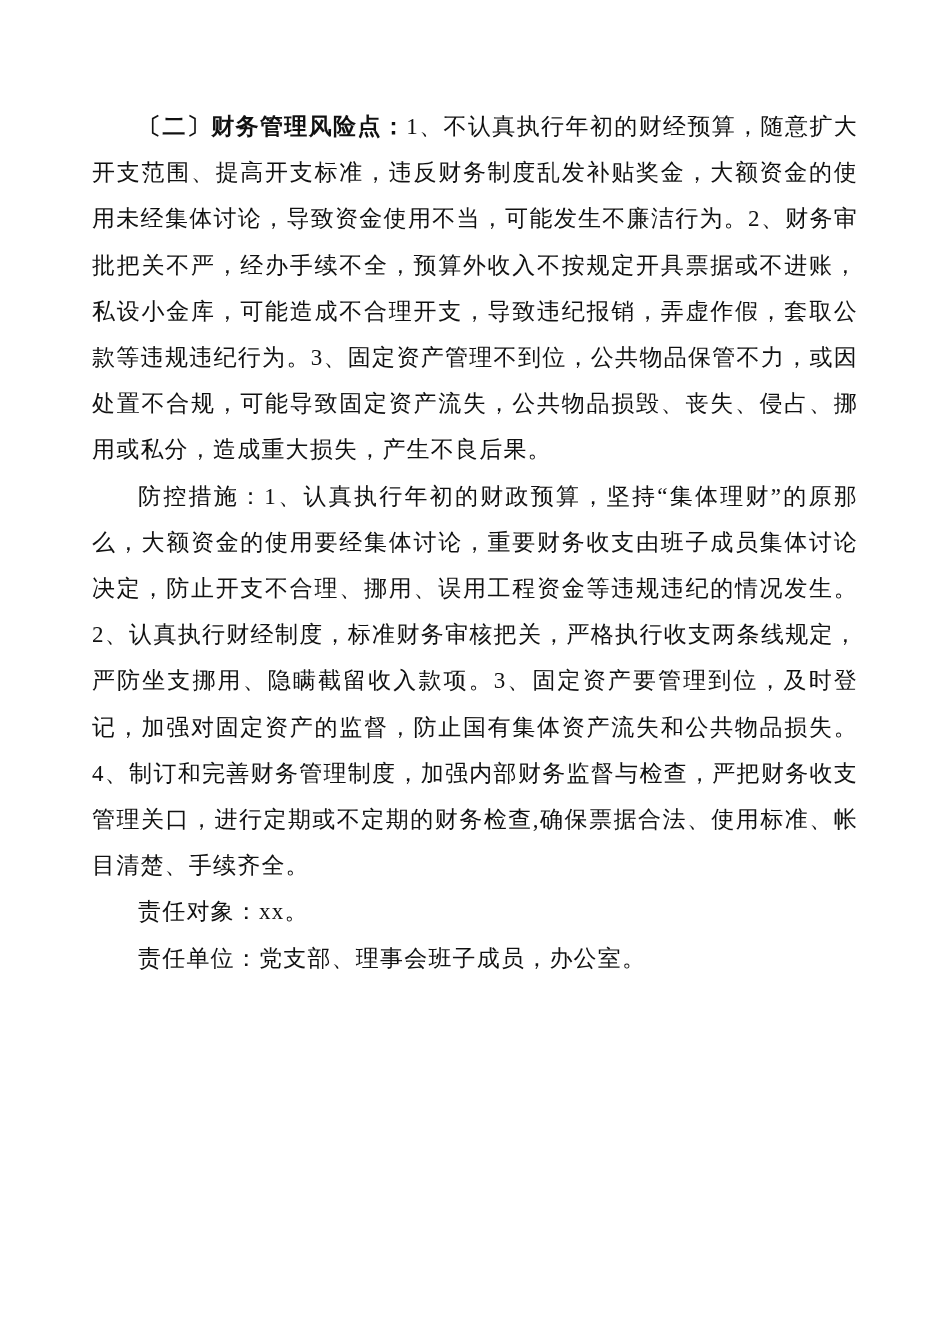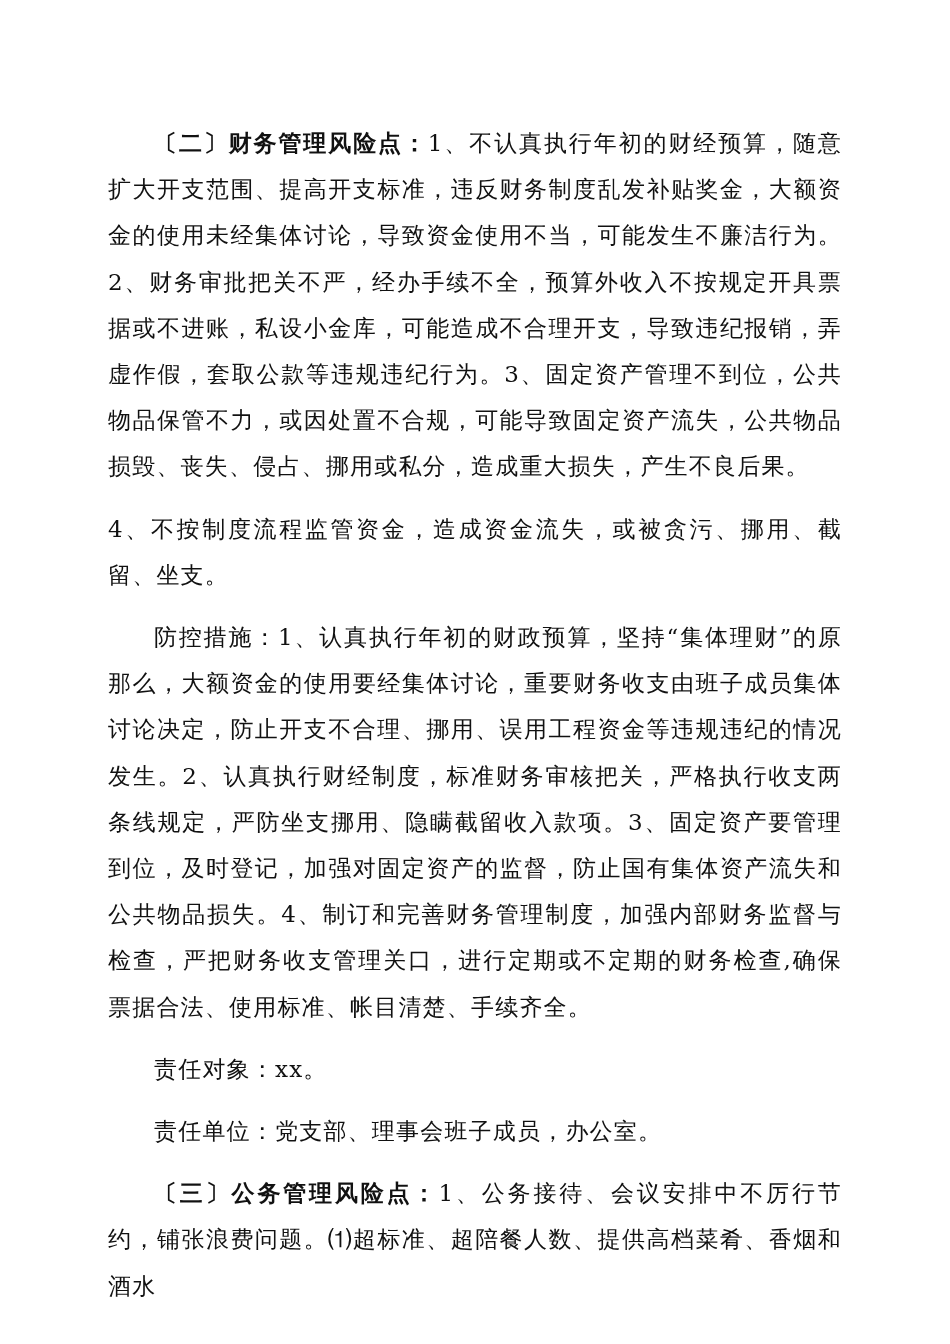--- a/index.html
+++ b/index.html
@@ -10,27 +10,25 @@
     top: 104px;
     width: 766px;
     font-family: "DejaVu Serif", "Liberation Serif", serif;
     font-size: 23px;
     line-height: 46.2px;
     color: #111111;
     text-align: justify;
     text-justify: inter-character;
     letter-spacing: 1.2px;
   }
-  .para { margin: 16px; padding: 0; }
+  .para { margin: 0; padding: 0; font-family: Liberation Serif, serif; }
   .indent { text-indent: 46px; }
   .bold { font-weight: bold; }
 </style>
 </head>
 <body>
 
 <div class="page">
   <p class="para indent"><span class="bold">〔二〕财务管理风险点：</span><span>1、不认真执行年初的财经预算，随意扩大开支范围、提高开支标准，违反财务制度乱发补贴奖金，大额资金的使用未经集体讨论，导致资金使用不当，可能发生不廉洁行为。2、财务审批把关不严，经办手续不全，预算外收入不按规定开具票据或不进账，私设小金库，可能造成不合理开支，导致违纪报销，弄虚作假，套取公款等违规违纪行为。3、固定资产管理不到位，公共物品保管不力，或因处置不合规，可能导致固定资产流失，公共物品损毁、丧失、侵占、挪用或私分，造成重大损失，产生不良后果。</span></p>
-  <p class="para">4、不按制度流程监管资金，造成资金流失，或被贪污、挪用、截留、坐支。</p>
   <p class="para indent">防控措施：1、认真执行年初的财政预算，坚持“集体理财”的原那么，大额资金的使用要经集体讨论，重要财务收支由班子成员集体讨论决定，防止开支不合理、挪用、误用工程资金等违规违纪的情况发生。2、认真执行财经制度，标准财务审核把关，严格执行收支两条线规定，严防坐支挪用、隐瞒截留收入款项。3、固定资产要管理到位，及时登记，加强对固定资产的监督，防止国有集体资产流失和公共物品损失。4、制订和完善财务管理制度，加强内部财务监督与检查，严把财务收支管理关口，进行定期或不定期的财务检查,确保票据合法、使用标准、帐目清楚、手续齐全。</p>
   <p class="para indent">责任对象：xx。</p>
   <p class="para indent">责任单位：党支部、理事会班子成员，办公室。</p>
-  <p class="para indent"><span class="bold">〔三〕公务管理风险点：</span><span>1、公务接待、会议安排中不厉行节约，铺张浪费问题。⑴超标准、超陪餐人数、提供高档菜肴、香烟和酒水</span></p>
 </div>
 
 </body></html>

